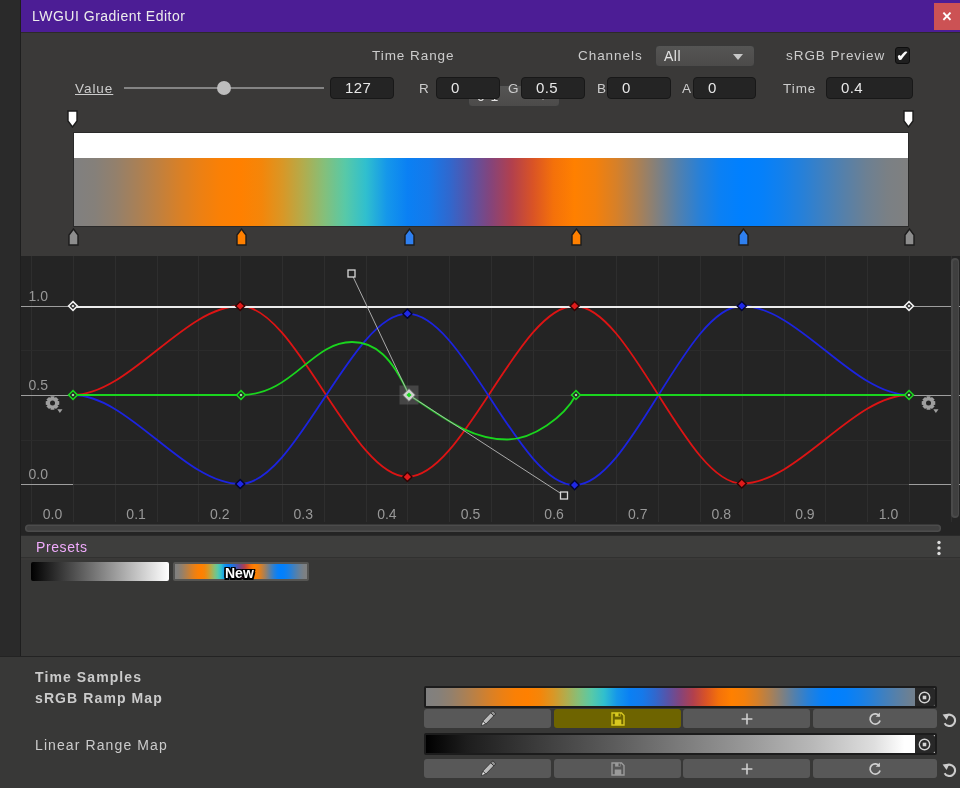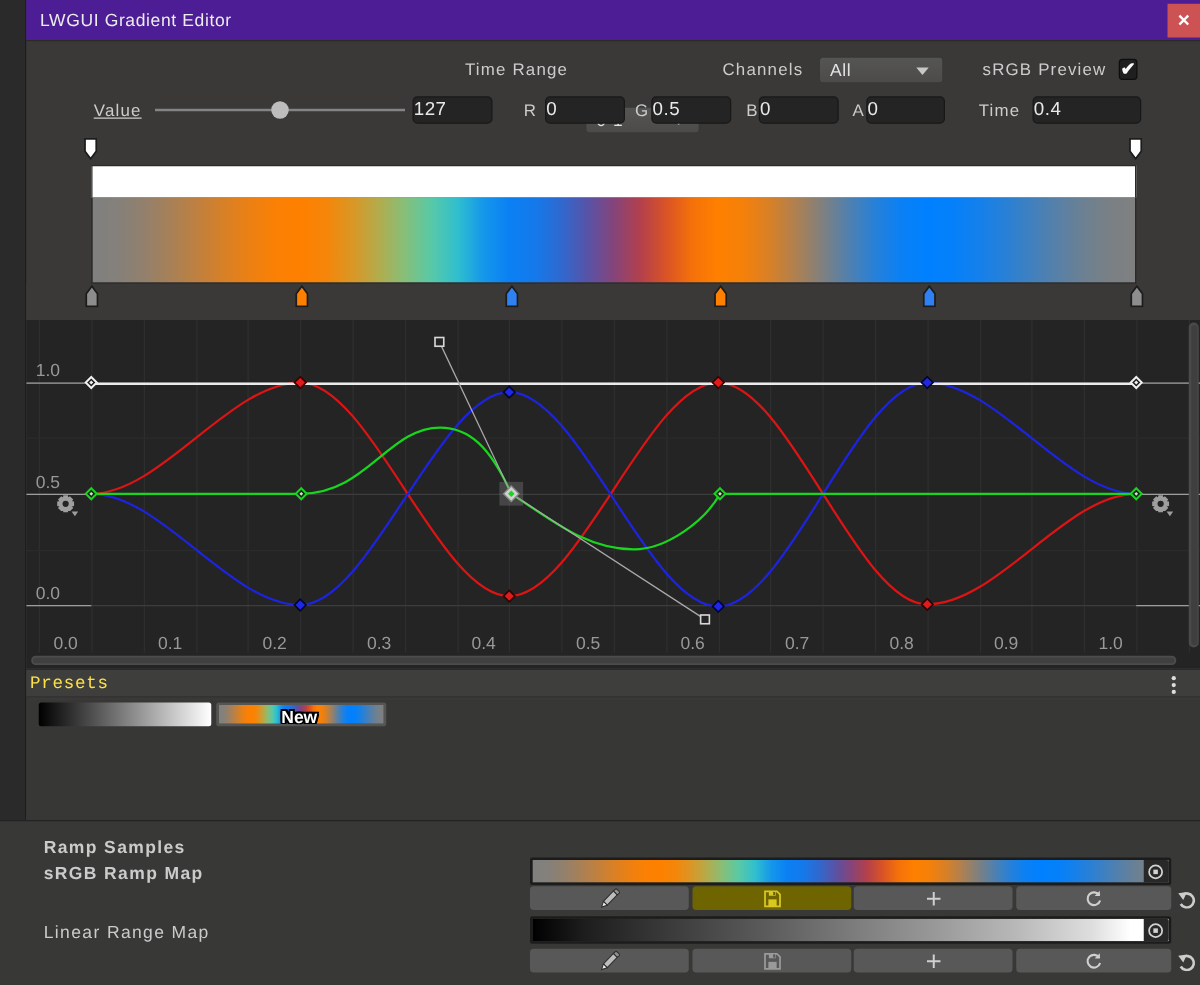--- a/index.html
+++ b/index.html
@@ -18,41 +18,41 @@
 .lbl { position:absolute; color:#cccccc; font-size:13.5px; letter-spacing:0.95px;
   white-space:nowrap; }
 .dropdown { position:absolute; height:22px; background:linear-gradient(#555554,#4c4b4a);
   border:1px solid #393939; border-radius:4px; color:#e2e2e2; font-size:14px;
   letter-spacing:0.5px; line-height:20px; padding-left:8px; }
 .dropdown .arr { position:absolute; right:11px; top:8px; width:0; height:0;
   border-left:5.5px solid transparent; border-right:5.5px solid transparent;
   border-top:6.5px solid #c8c8c8; }
 .field { position:absolute; height:22px; background:#242424;
   border:1px solid #181818; border-radius:4px; color:#e8e8e8; font-size:15px;
-  letter-spacing:0.4px; line-height:20px; padding-left:0; }
+  letter-spacing:0.4px; line-height:20px; padding-left:14px; }
 .chk { position:absolute; width:15px; height:17px; background:#1f1f1f;
   border:1px solid #0e0e0e; border-radius:3px; color:#fafafa; font-size:14.5px;
   line-height:16px; text-align:center; font-weight:bold; }
 #sliderline { position:absolute; left:103px; top:87px; width:200px; height:2px;
   background:#848484; }
 #sliderthumb { position:absolute; left:196px; top:81px; width:14px; height:14px;
   border-radius:50%; background:#bdbdbd; }
 .amarker { position:absolute; top:110px; width:11px; height:18px; }
 #whitebar { position:absolute; left:52px; top:132px; width:836px; height:26px;
   background:#ffffff; border:1px solid #2a2a2a; border-bottom:none; }
 #gradbar { position:absolute; left:52px; top:158px; width:836px; height:69px;
   border:1px solid #2a2a2a; border-top:none;
   background:linear-gradient(90deg,#808080 0%,#85807a 2.5%,#93806c 5%,#a88057 7.5%,#bf8040 10%,#d78028 12.5%,#eb8014 15%,#fa8005 17.5%,#ff8000 20%,#f4860a 22.5%,#d99726 25%,#b2ac4d 27.5%,#85bf7a 30%,#58c9a7 32.5%,#30bfce 35%,#1597ea 37.5%,#0a80f4 40%,#1579ea 42.5%,#3068ce 45%,#5853a7 47.5%,#85447a 50%,#b2404d 52.5%,#d95326 55%,#f4710a 57.5%,#ff8000 60%,#f4800b 62.5%,#d78028 65%,#ae8051 67.5%,#80807f 70%,#5180ae 72.5%,#2880d7 75%,#0b80f4 77.5%,#0080ff 80%,#0580fa 82.5%,#1480eb 85%,#2880d7 87.5%,#4080bf 90%,#5780a8 92.5%,#6c8093 95%,#7a8085 97.5%,#808080 100%); }
 #markstrip { position:absolute; left:0px; top:227px; width:940px; height:29px;
   background:#3a3938; }
 .cmarker { position:absolute; top:1px; width:11px; height:18px; }
 #presethead { position:absolute; left:0; top:535px; width:940px; height:23px;
   background:#3e3e3d; border-top:1px solid #2a2a2a; border-bottom:1px solid #313130; }
-#presethead .t { position:absolute; left:3px; top:3px; font-size:14px;
-  color:#fde047; letter-spacing:0.6px;font-family:Liberation Mono, monospace; }
+#presethead .t { position:absolute; left:15px; top:3px; font-size:14px;
+  color:#f0abfc; letter-spacing:0.6px; }
 #presetarea { position:absolute; left:0; top:560px; width:940px; height:96px;
   background:#373736; }
 .swatch { position:absolute; top:2px; height:19px; border-radius:2px; }
 #insp { position:absolute; left:0; top:656px; width:960px; height:132px;
   background:#383837; border-top:1px solid #232323; }
 .ilbl { position:absolute; color:#cbcbcb; font-size:14px; letter-spacing:1.1px; }
 .rampbar { position:absolute; left:424px; width:513px; height:22px;
   border:2px solid #1c1c1c; border-radius:2px; }
 .btnrow { position:absolute; left:424px; width:513px; height:19px; }
 .btn { position:absolute; top:0; height:19px; background:#585858;
@@ -226,21 +226,21 @@
   </div>
   <div id="presetarea">
     <div class="swatch" style="left:10px; width:138px; background:linear-gradient(90deg,#000 0%,#fff 100%);"></div>
     <div class="swatch" style="left:152px; width:136px; border:2px solid #555553; background:linear-gradient(90deg,#808080 0%,#85807a 2.5%,#93806c 5%,#a88057 7.5%,#bf8040 10%,#d78028 12.5%,#eb8014 15%,#fa8005 17.5%,#ff8000 20%,#f4860a 22.5%,#d99726 25%,#b2ac4d 27.5%,#85bf7a 30%,#58c9a7 32.5%,#30bfce 35%,#1597ea 37.5%,#0a80f4 40%,#1579ea 42.5%,#3068ce 45%,#5853a7 47.5%,#85447a 50%,#b2404d 52.5%,#d95326 55%,#f4710a 57.5%,#ff8000 60%,#f4800b 62.5%,#d78028 65%,#ae8051 67.5%,#80807f 70%,#5180ae 72.5%,#2880d7 75%,#0b80f4 77.5%,#0080ff 80%,#0580fa 82.5%,#1480eb 85%,#2880d7 87.5%,#4080bf 90%,#5780a8 92.5%,#6c8093 95%,#7a8085 97.5%,#808080 100%);">
       <span style="position:absolute; left:50px; top:1px; font-size:14px; font-weight:bold; color:#fff; text-shadow:-1.5px -1.5px 0 #000, 1.5px -1.5px 0 #000, -1.5px 1.5px 0 #000, 1.5px 1.5px 0 #000, -1.5px 0 0 #000, 1.5px 0 0 #000, 0 -1.5px 0 #000, 0 1.5px 0 #000;">New</span>
     </div>
   </div>
 </div>
 
 <div id="insp">
-  <span class="ilbl" style="left:35px; top:12px; font-weight:bold;">Ramp Samples</span>
+  <span class="ilbl" style="left:35px; top:12px; font-weight:bold;">Time Samples</span>
   <span class="ilbl" style="left:35px; top:33px;font-weight:bold;">sRGB Ramp Map</span>
   <div class="rampbar" style="top:29px; background:linear-gradient(90deg,#808080 0%,#85807a 2.5%,#93806c 5%,#a88057 7.5%,#bf8040 10%,#d78028 12.5%,#eb8014 15%,#fa8005 17.5%,#ff8000 20%,#f4860a 22.5%,#d99726 25%,#b2ac4d 27.5%,#85bf7a 30%,#58c9a7 32.5%,#30bfce 35%,#1597ea 37.5%,#0a80f4 40%,#1579ea 42.5%,#3068ce 45%,#5853a7 47.5%,#85447a 50%,#b2404d 52.5%,#d95326 55%,#f4710a 57.5%,#ff8000 60%,#f4800b 62.5%,#d78028 65%,#ae8051 67.5%,#80807f 70%,#5180ae 72.5%,#2880d7 75%,#0b80f4 77.5%,#0080ff 80%,#0580fa 82.5%,#1480eb 85%,#2880d7 87.5%,#4080bf 90%,#5780a8 92.5%,#6c8093 95%,#7a8085 97.5%,#808080 100%);">
     <div style="position:absolute; right:0; top:0; width:20px; height:18px; background:#282828; border-radius:0 2px 2px 0;">
           <svg style="position:absolute; left:3px; top:2.5px;" width="13" height="13" viewBox="0 0 13 13">
             <circle cx="6.5" cy="6.5" r="5.2" fill="none" stroke="#d2d2d2" stroke-width="1.4"></circle>
             <rect x="4.7" y="4.7" width="3.6" height="3.6" fill="#d2d2d2"></rect>
           </svg>
         </div>
   </div>
   <div class="btnrow" style="top:52px;">

